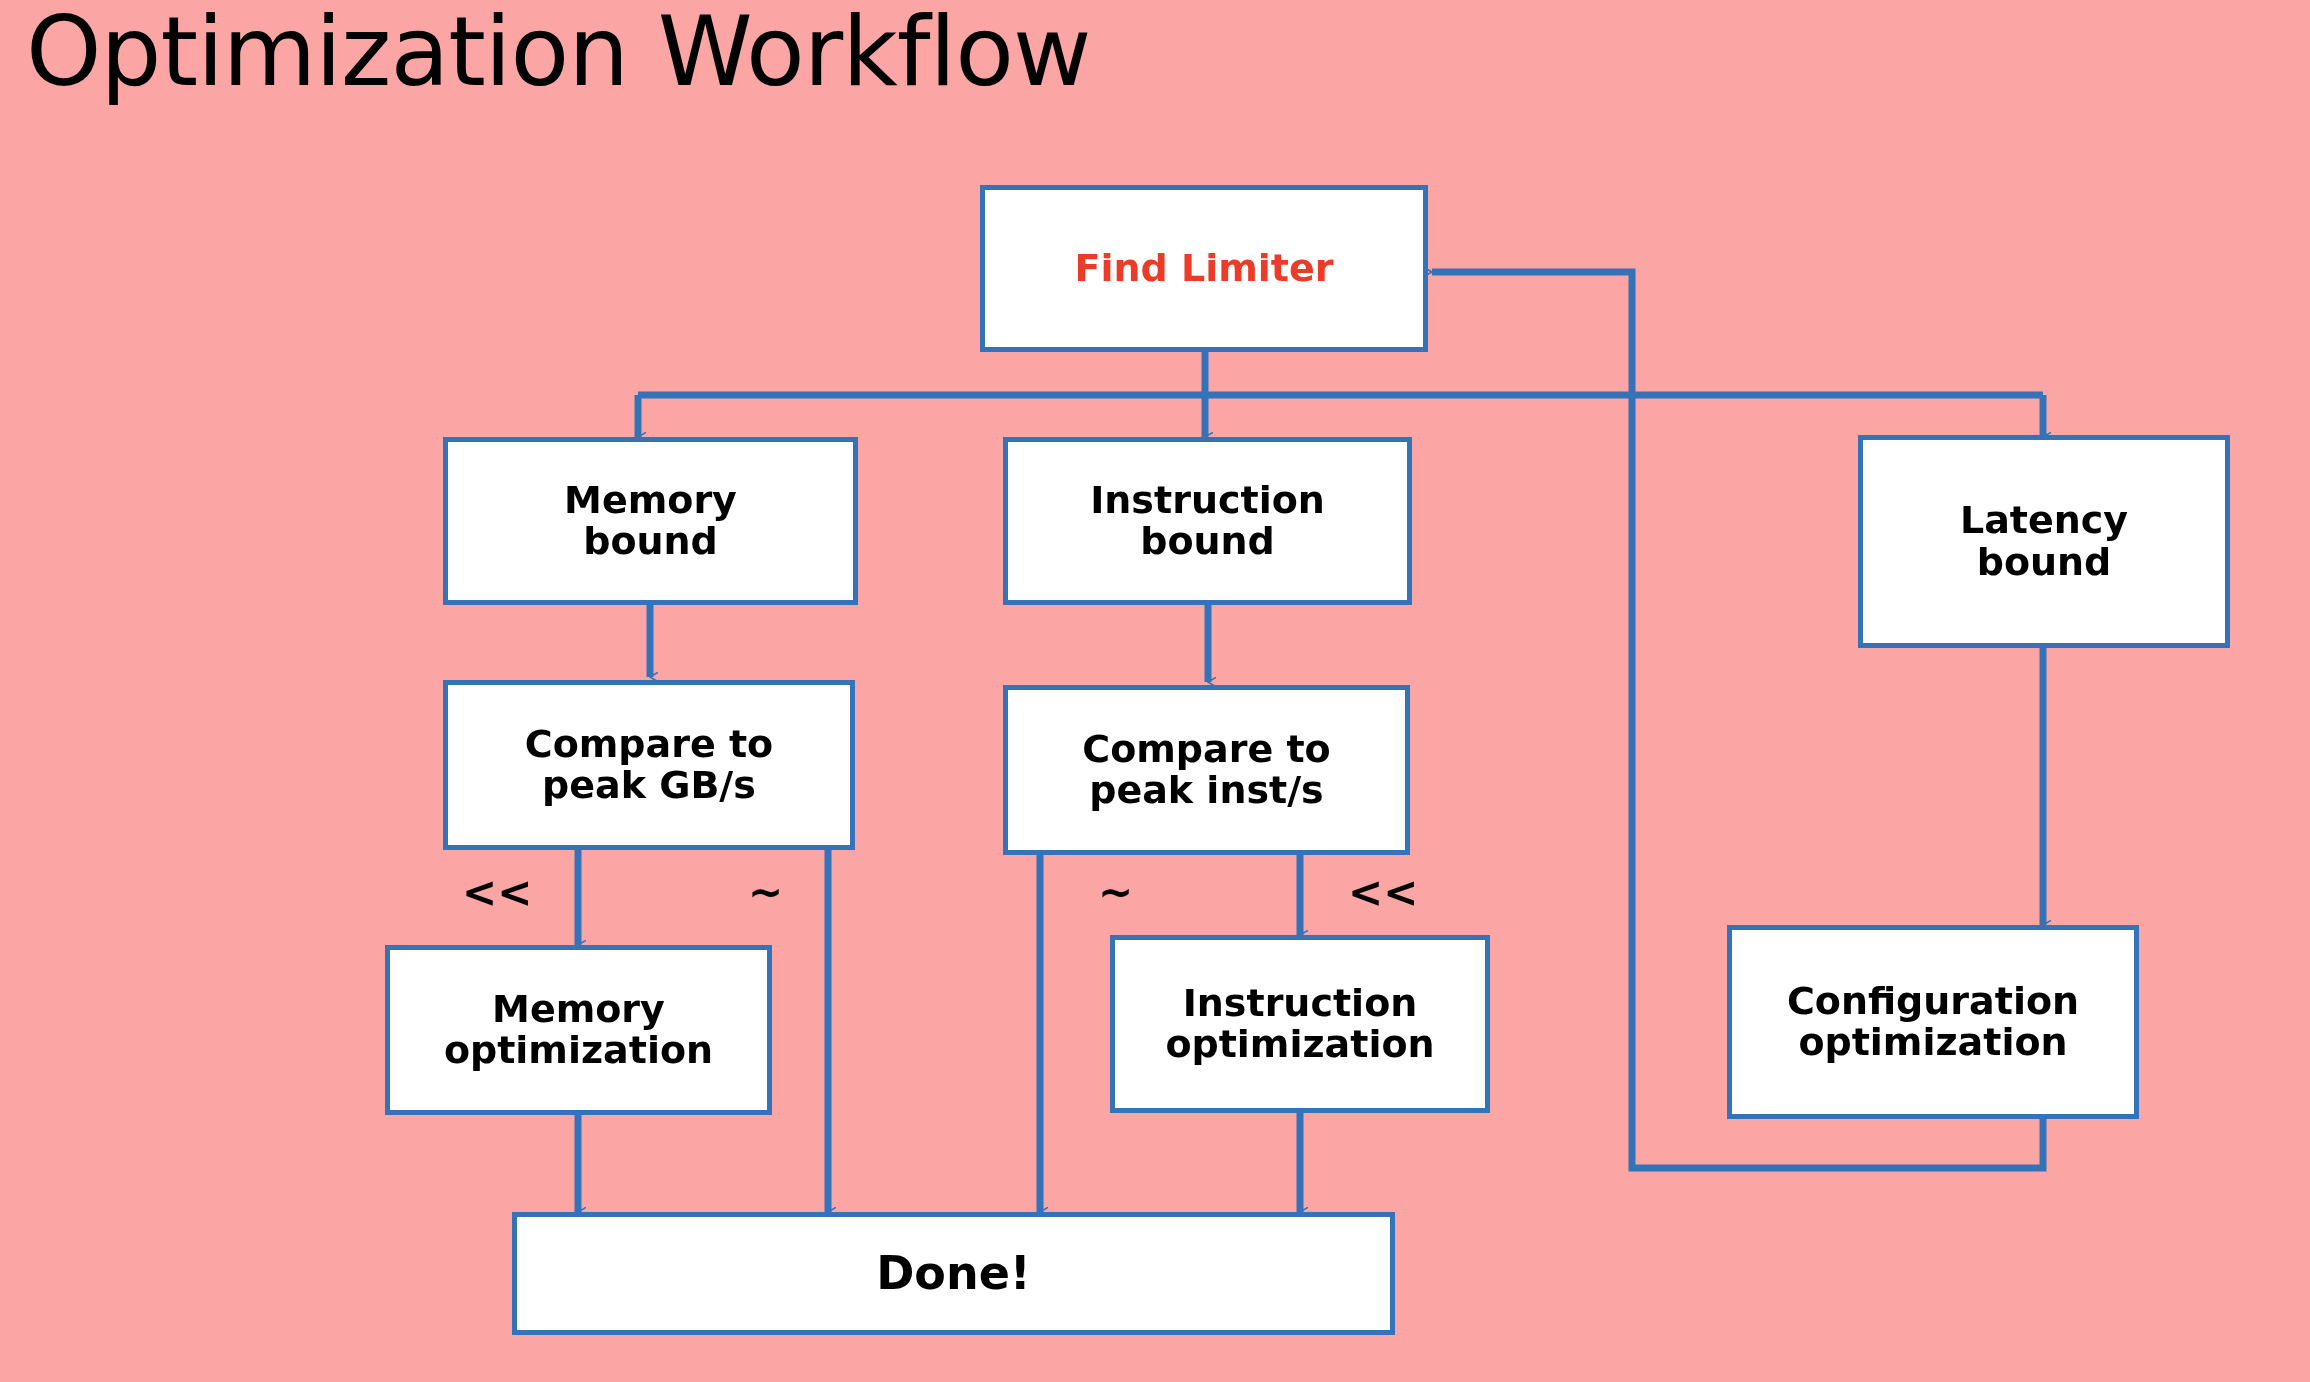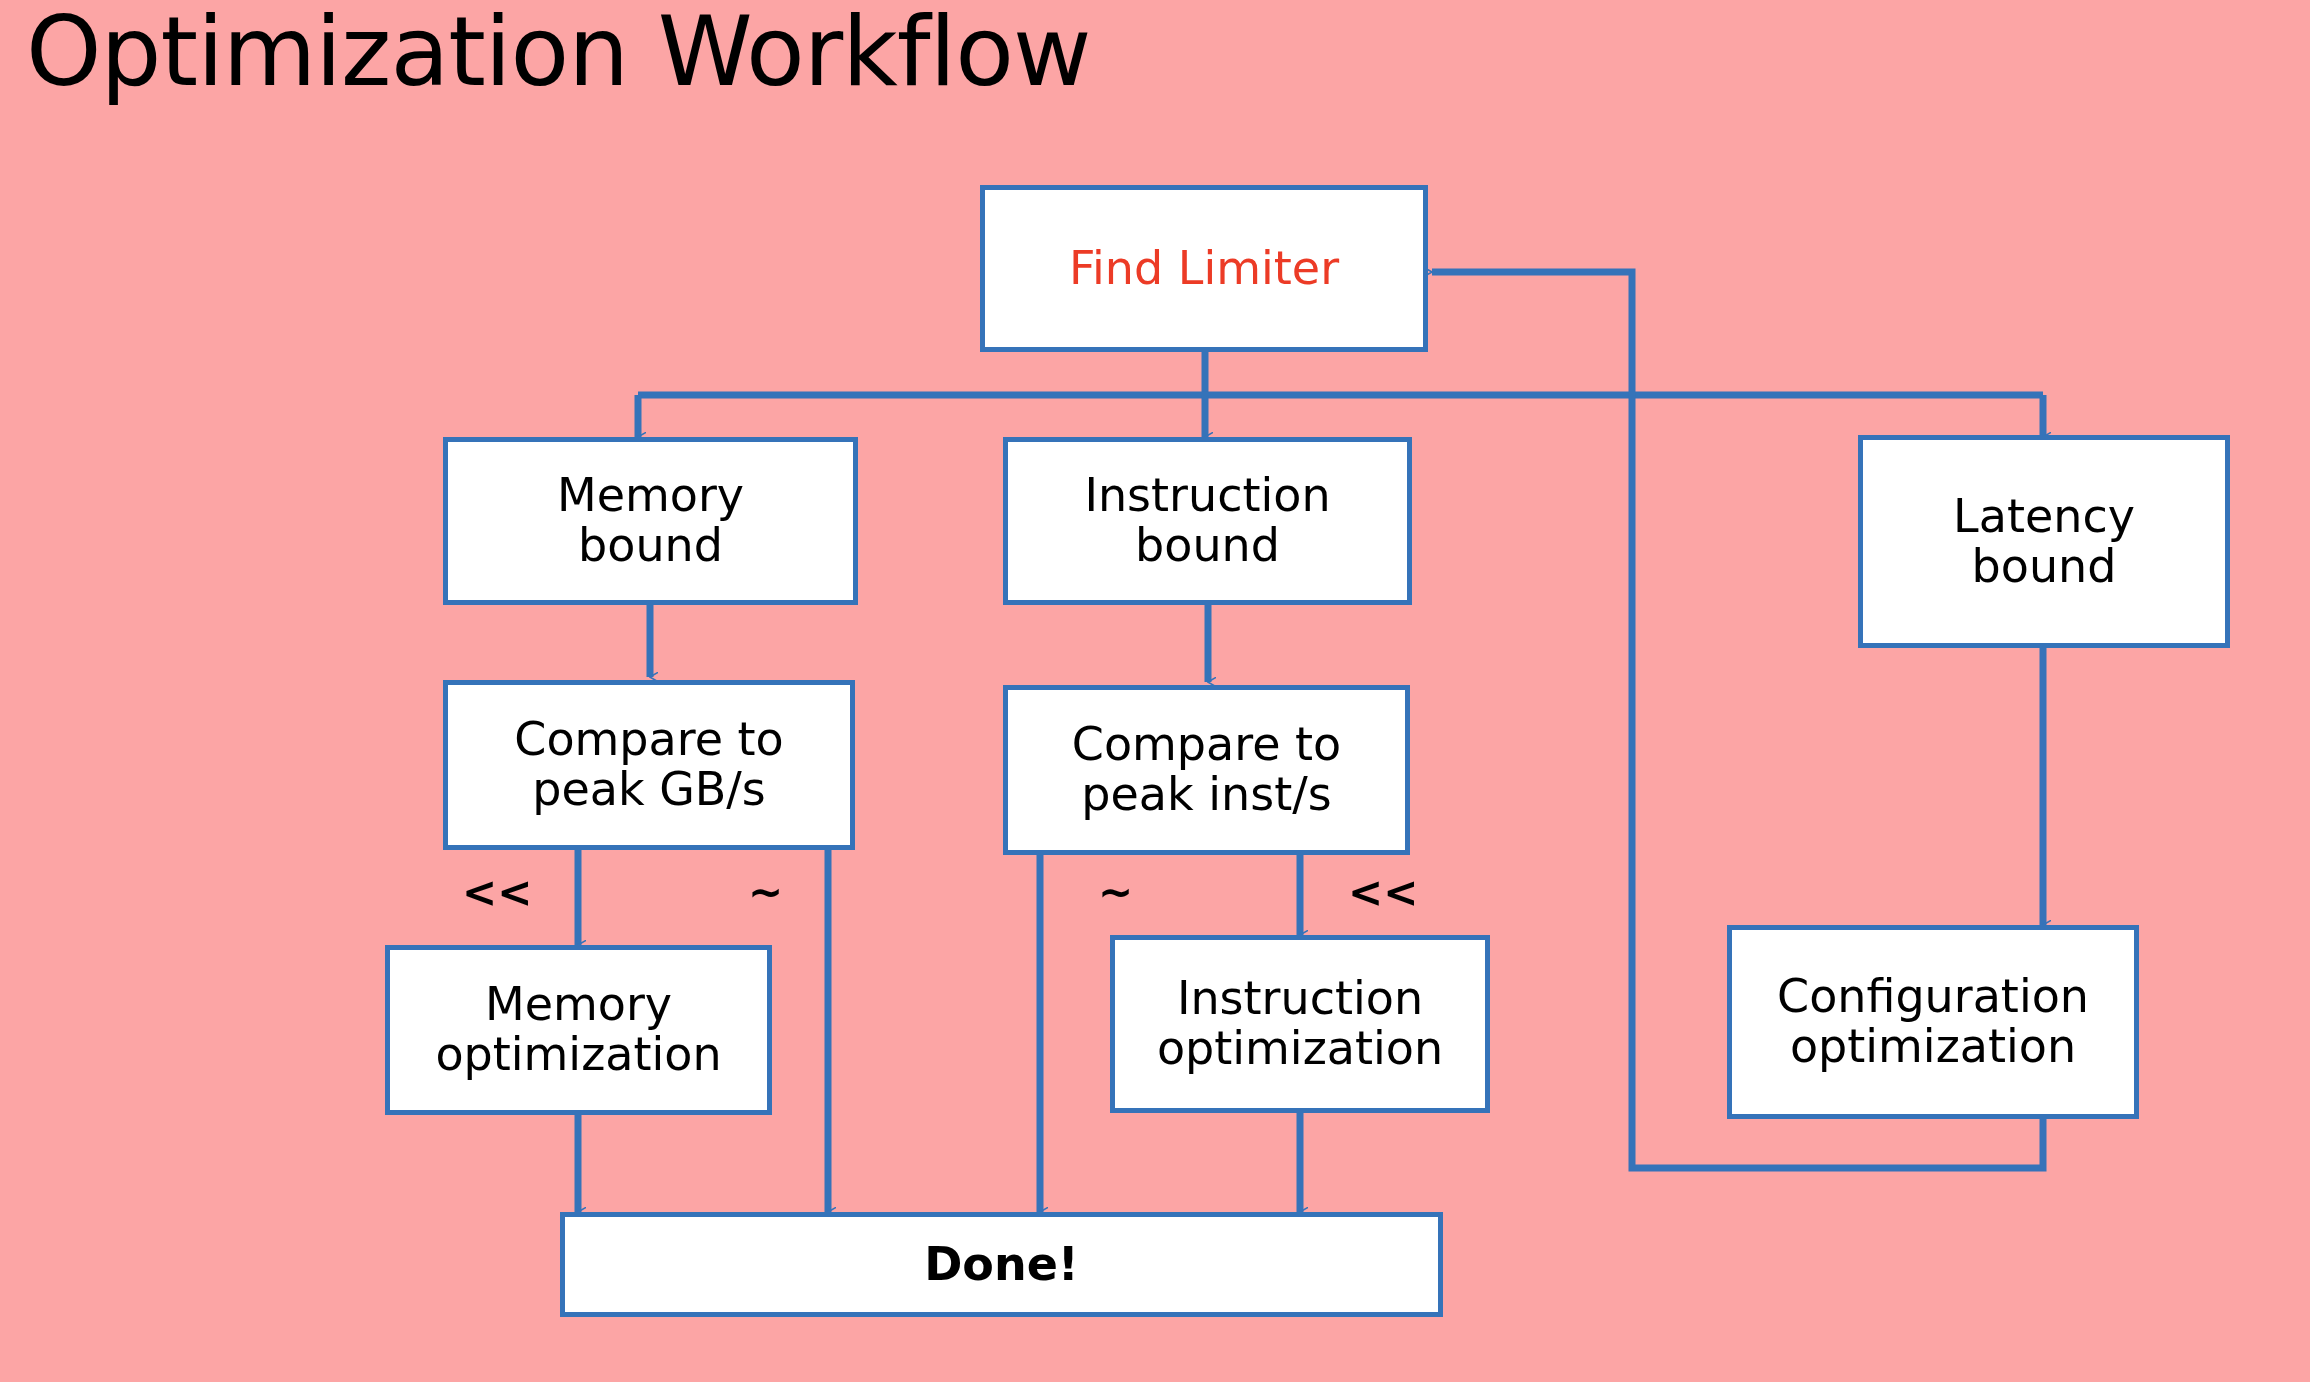--- a/index.html
+++ b/index.html
@@ -43,23 +43,23 @@
     position: absolute;
     box-sizing: border-box;
     border: 5px solid #3573b9;
     background: #ffffff;
     display: flex;
     align-items: center;
     justify-content: center;
     text-align: center;
     color: #000000;
     font-family: "DejaVu Sans", sans-serif;
-    font-size: 46px;
+    font-size: 38px;
     line-height: 1.08;
-    font-weight: 400;
+    font-weight: 700;
     white-space: pre-line;
     z-index: 3;
   }
   .node.accent {
     color: #ec3b26;
   }
   .node.done {
     font-weight: 700;
     font-size: 46px;
   }
@@ -142,21 +142,21 @@
 
   <div class="node" style="left:385px; top:945px; width:387px; height:170px;">Memory
 optimization</div>
 
   <div class="node" style="left:1110px; top:935px; width:380px; height:178px;">Instruction
 optimization</div>
 
   <div class="node" style="left:1727px; top:925px; width:412px; height:194px;">Configuration
 optimization</div>
 
-  <div class="node done" style="left:512px; top:1212px; width:883px; height:105px;margin-left:48px;">Done!</div>
+  <div class="node done" style="left:512px; top:1212px; width:883px; height:123px;">Done!</div>
 
   <div class="edge-label" style="left:462px; top:872px;">&lt;&lt;</div>
 
   <div class="edge-label" style="left:748px; top:872px;">~</div>
 
   <div class="edge-label" style="left:1098px; top:872px;">~</div>
 
   <div class="edge-label" style="left:1348px; top:872px;">&lt;&lt;</div>
 
 </div>

